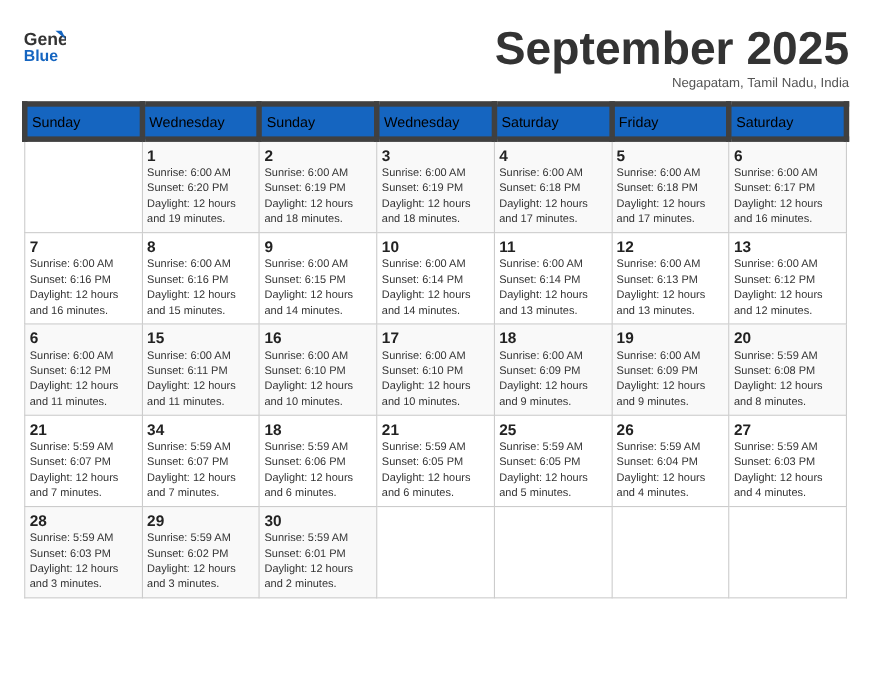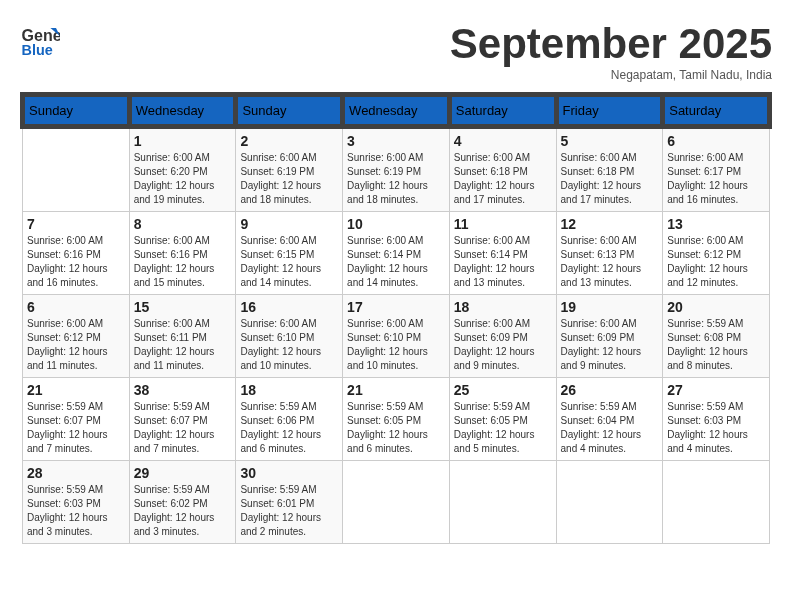--- a/index.html
+++ b/index.html
@@ -260,21 +260,21 @@
       </tr>
       <tr>
         <td>
           <span class="day-num">21</span>
           <div class="day-info" style="white-space: pre-line;">Sunrise: 5:59 AM
 Sunset: 6:07 PM
 Daylight: 12 hours
 and 7 minutes.</div>
         </td>
         <td>
-          <span class="day-num">38</span>
+          <span class="day-num">34</span>
           <div class="day-info" style="white-space: pre-line;">Sunrise: 5:59 AM
 Sunset: 6:07 PM
 Daylight: 12 hours
 and 7 minutes.</div>
         </td>
         <td>
           <span class="day-num">18</span>
           <div class="day-info" style="white-space: pre-line;">Sunrise: 5:59 AM
 Sunset: 6:06 PM
 Daylight: 12 hours

